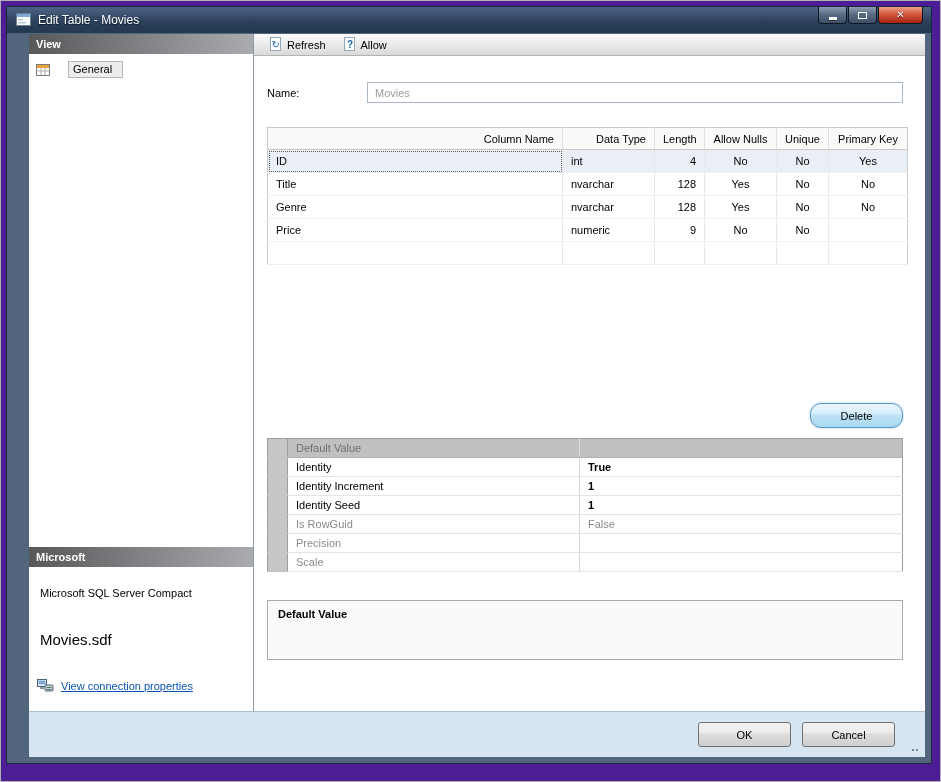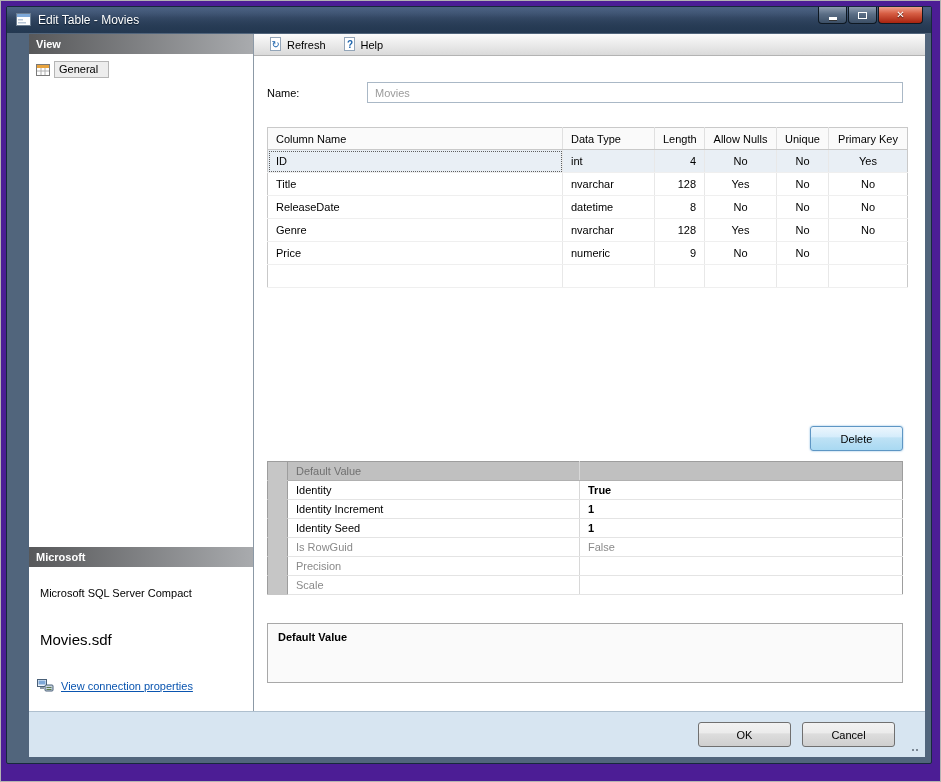--- a/index.html
+++ b/index.html
@@ -25,21 +25,21 @@
   .close-glyph { font-size:10px; line-height:1; text-shadow:0 1px 1px #40110a; }
 
   .frame-body { position:absolute; left:6px; right:6px; top:27px; bottom:6px; background:#fff;
                 display:flex; flex-direction:column; overflow:hidden;margin-left:16px; }
   .body-row { flex:1; display:flex; min-height:0; }
 
   
   .sidebar { width:225px; background:#fff; border-right:1px solid #8c99a6; display:flex; flex-direction:column; }
   .section-header { height:20px; line-height:20px; padding-left:7px; color:#fff; font-weight:bold; font-size:11px;
                     background:linear-gradient(to right,#57585a,#a9abae); flex:0 0 auto; }
-  .general-item { margin:7px 0 0 6px; display:flex; align-items:center; gap:3px; width:fit-content; cursor:default; }
+  .general-item { margin:7px 0 0 6px; display:flex; align-items:center; gap:17px; width:fit-content; cursor:default; }
   .gen-icon { width:16px; height:16px; flex:0 0 auto; }
   .gen-label { font-size:11px; padding:1px 10px 2px 4px; border:1px solid #b5b5b5; background:#ededed; }
   .sidebar-spacer { flex:1; }
   .conn-provider { margin:20px 0 0 11px; font-size:11px; color:#000; }
   .conn-db { margin:32px 0 0 11px; font-size:15px; color:#000; }
   .conn-link-row { margin:30px 0 18px 8px; display:flex; align-items:center; gap:7px;text-align:right; }
   .conn-icon { width:17px; height:15px; flex:0 0 auto; }
   .conn-link { color:#0a55b0; text-decoration:underline; font-size:11px; cursor:pointer; }
 
   
@@ -52,36 +52,36 @@
   .content { flex:1; padding:0 22px 0 13px; overflow:hidden; }
 
   .name-row { margin-top:26px; display:flex; align-items:center; }
   .name-row label { width:100px; font-size:11px; color:#000; }
   .name-input { flex:1; height:21px; border:1px solid #aab8c6; font-size:11px; color:#9b9b9b;
                 padding:0 7px; font-family:"Liberation Sans",sans-serif; background:#fff; }
 
   
   .cols-table { margin-top:24px; width:100%; border-collapse:collapse; table-layout:fixed;
                 font-size:11px; border:1px solid #c9c9c9; }
-  .cols-table th { font-weight:normal; text-align:left; height:22px; padding:0 8px;
+  .cols-table th { font-weight:normal; text-align:right; height:22px; padding:0 8px;
                    background:#fafafa; border-bottom:1px solid #c9c9c9; border-right:1px solid #e0e0e0; }
   .cols-table td { height:23px; padding:0 8px; border-right:1px solid #e8e8e8; border-bottom:1px solid #efefef;
                    overflow:hidden; white-space:nowrap; }
   .cols-table th:last-child, .cols-table td:last-child { border-right:none; }
   .cols-table .num { text-align:right; }
   .cols-table .ctr { text-align:center; }
   .cols-table th.num { text-align:right; }
   .cols-table th.ctr { text-align:center; }
   tr.sel td { background:#e9eff5; }
   tr.sel td:first-child { outline:1px dotted #5f5f5f; outline-offset:-2px; }
   col.c0{width:295px} col.c1{width:92px} col.c2{width:50px} col.c3{width:72px} col.c4{width:52px} col.c5{width:79px}
 
   .delete-row { margin-top:138px; display:flex; justify-content:flex-end; }
   .delete-btn { width:93px; height:25px; font-size:11px; font-family:"Liberation Sans",sans-serif;
-                border:1px solid #5e96c4; border-radius:3px; color:#000;
+                border:1px solid #5e96c4; border-radius:11px; color:#000;
                 background:linear-gradient(#ecf6fd,#d4ecfb 45%,#bfe2f5 46%,#a9d9f2);
                 box-shadow:0 0 2px #7cb3dd; cursor:pointer; }
 
   
   .props { margin-top:10px; width:100%; border-collapse:collapse; table-layout:fixed;
            font-size:11px; border:1px solid #9d9d9d; }
   col.pg{width:20px} col.pl{width:292px}
   .props td { height:19px; padding:0 0 0 8px; border-bottom:1px solid #e4e4e4; white-space:nowrap; overflow:hidden; }
   .props .gutter { background:#c6c6c6; border-right:1px solid #9d9d9d; border-bottom:1px solid #c6c6c6; padding:0; }
   .props .plabel { border-right:1px solid #d8d8d8; color:#000; }
@@ -181,21 +181,21 @@
               </span>
               <span>Refresh</span>
             </div>
             <div class="tb-btn">
               <span class="tb-ico">
                 <svg width="15" height="15" viewBox="0 0 15 15">
                     <rect x="2.5" y="0.5" width="10" height="13" fill="#fff" stroke="#93a5b8"></rect>
                     <text x="5" y="11" font-size="10" font-weight="bold" fill="#1a62ab" font-family="Liberation Sans">?</text>
                   </svg>
               </span>
-              <span>Help</span>
+              <span>Allow</span>
             </div>
           </div>
 
           <div class="content">
 
             <div class="name-row">
               <label>Name:</label>
               <input class="name-input" type="text" value="Movies" style="">
             </div>
 
@@ -229,28 +229,20 @@
                 </tr>
                 <tr>
                   <td>Title</td>
                   <td>nvarchar</td>
                   <td class="num">128</td>
                   <td class="ctr">Yes</td>
                   <td class="ctr">No</td>
                   <td class="ctr">No</td>
                 </tr>
                 <tr>
-                  <td>ReleaseDate</td>
-                  <td>datetime</td>
-                  <td class="num">8</td>
-                  <td class="ctr">No</td>
-                  <td class="ctr">No</td>
-                  <td class="ctr">No</td>
-                </tr>
-                <tr>
                   <td>Genre</td>
                   <td>nvarchar</td>
                   <td class="num">128</td>
                   <td class="ctr">Yes</td>
                   <td class="ctr">No</td>
                   <td class="ctr">No</td>
                 </tr>
                 <tr>
                   <td>Price</td>
                   <td>numeric</td>

